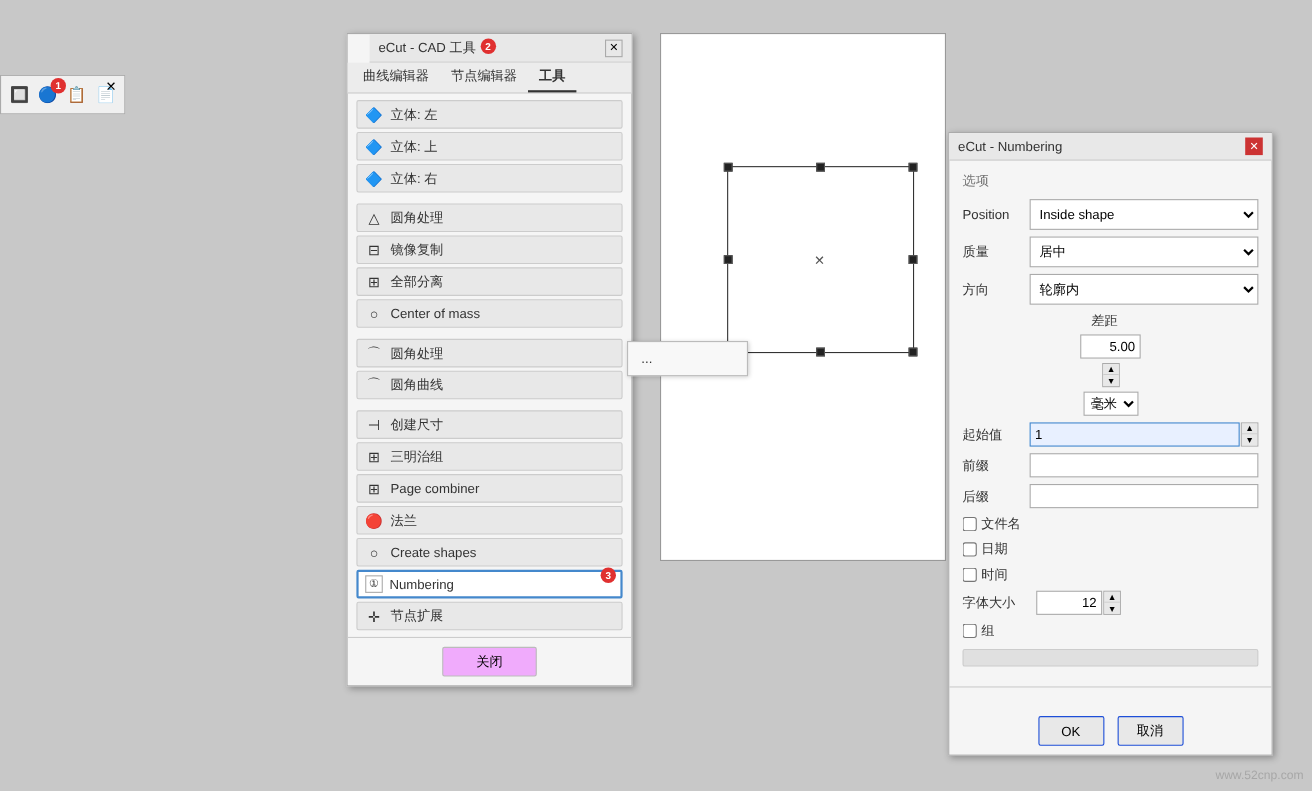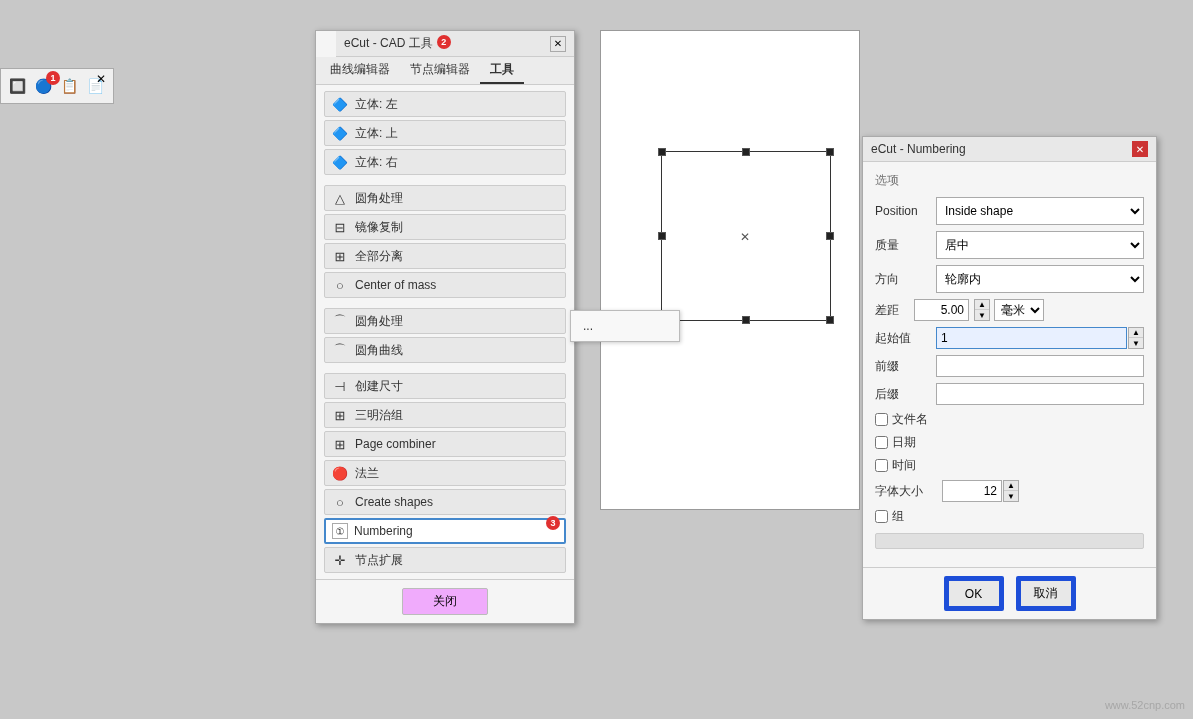--- a/index.html
+++ b/index.html
@@ -227,21 +227,21 @@
       position: absolute;
       top: calc(50% - 6px);
       left: calc(50% - 6px);
       color: #555;
       font-size: 12px;
     }
 
     
     .numbering-dialog {
       position: absolute;
-      top: 136px;
+      top: 120px;
       left: 862px;
       width: 295px;
       background: #f5f5f5;
       border: 1px solid #aaa;
       box-shadow: 2px 2px 6px rgba(0,0,0,0.3);
     }
     .dialog-titlebar {
       background: #e8e8e8;
       border-bottom: 1px solid #ccc;
       padding: 4px 8px;
@@ -334,20 +334,21 @@
     }
     .spinbox-arrow:not(:last-child) {
       border-bottom: 1px solid #ccc;
     }
 
     .diff-row {
       display: flex;
       align-items: center;
       margin-bottom: 6px;
       gap: 4px;
+      flex-direction: column;
     }
     .diff-label {
       width: 35px;
       font-size: 12px;
       color: #333;
       flex-shrink: 0;
     }
     .diff-input {
       width: 55px;
       padding: 2px 4px;
@@ -408,25 +409,26 @@
       display: flex;
       justify-content: center;
       gap: 12px;
       padding: 8px 12px;
       border-top: 1px solid #ccc;
     }
     .dialog-btn {
       padding: 4px 8px;
       font-size: 12px;
       background: #e8e8e8;
-      border: 5px solid #1d4ed8;
+      border: 1px solid #1d4ed8;
       cursor: pointer;
       border-radius: 2px;
       min-width: 60px;
       text-align: center;
+      margin-top: 18px;
     }
 
     
     .small-popup {
       position: absolute;
       top: 310px;
       left: 570px;
       width: 110px;
       background: #f8f8f8;
       border: 1px solid #bbb;

